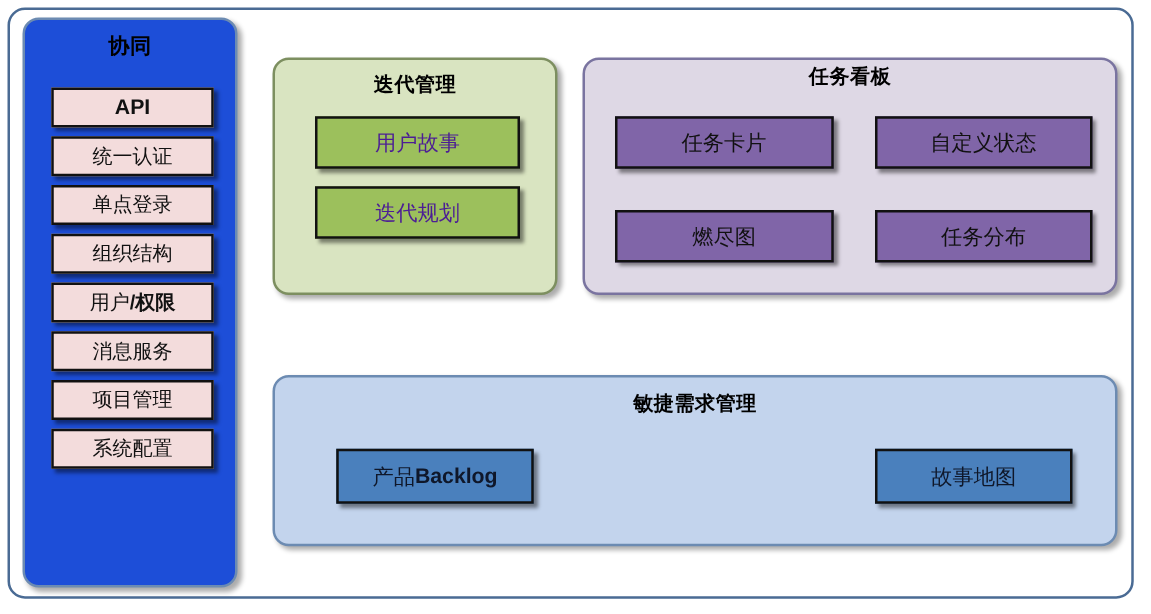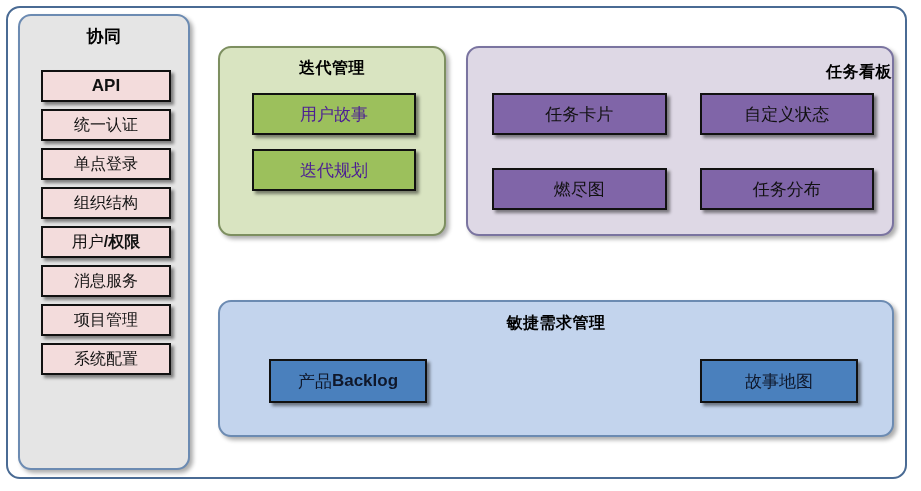--- a/index.html
+++ b/index.html
@@ -48,21 +48,21 @@
     color: #000000;
     letter-spacing: 0.5px;
   }
 
   
   #sidebar-panel {
     left: 18px;
     top: 14px;
     width: 172px;
     height: 456px;
-    background: #e5e5e5;
+    background: #1d4ed8;
     border-color: #6c8bb2;
   }
   #sidebar-panel .panel-title {
     margin-top: 9px;
     font-size: 17px;
   }
   .sidebar-list {
     position: absolute;
     left: 21px;
     top: 54px;
@@ -127,22 +127,21 @@
   
   #taskboard-panel {
     left: 466px;
     top: 46px;
     width: 428px;
     height: 190px;
     background: #ded8e5;
     border-color: #7a74a0;
   }
   #taskboard-panel .panel-title {
-    margin-top: 14px;
-    text-align: right;
+    margin-top: 3px;
   }
   .taskboard-grid {
     position: absolute;
     left: 24px;
     top: 45px;
     width: 382px;
     display: grid;
     grid-template-columns: 1fr 1fr;
     column-gap: 34px;
     row-gap: 26px;

